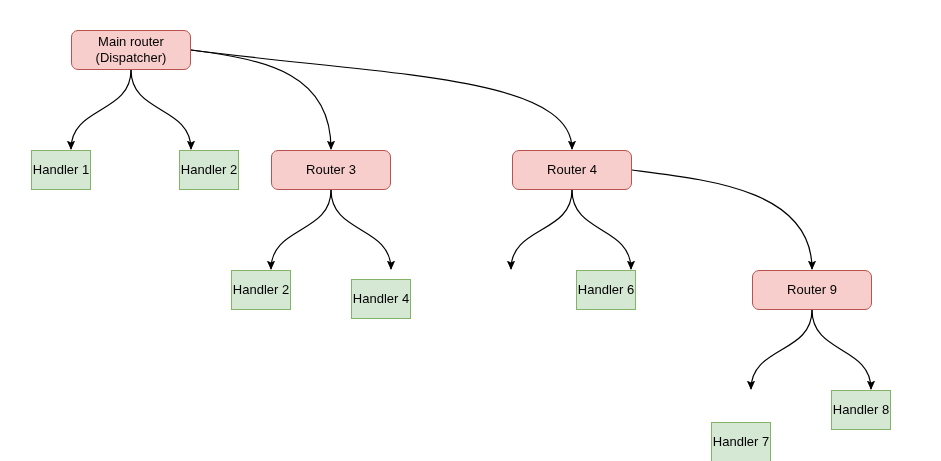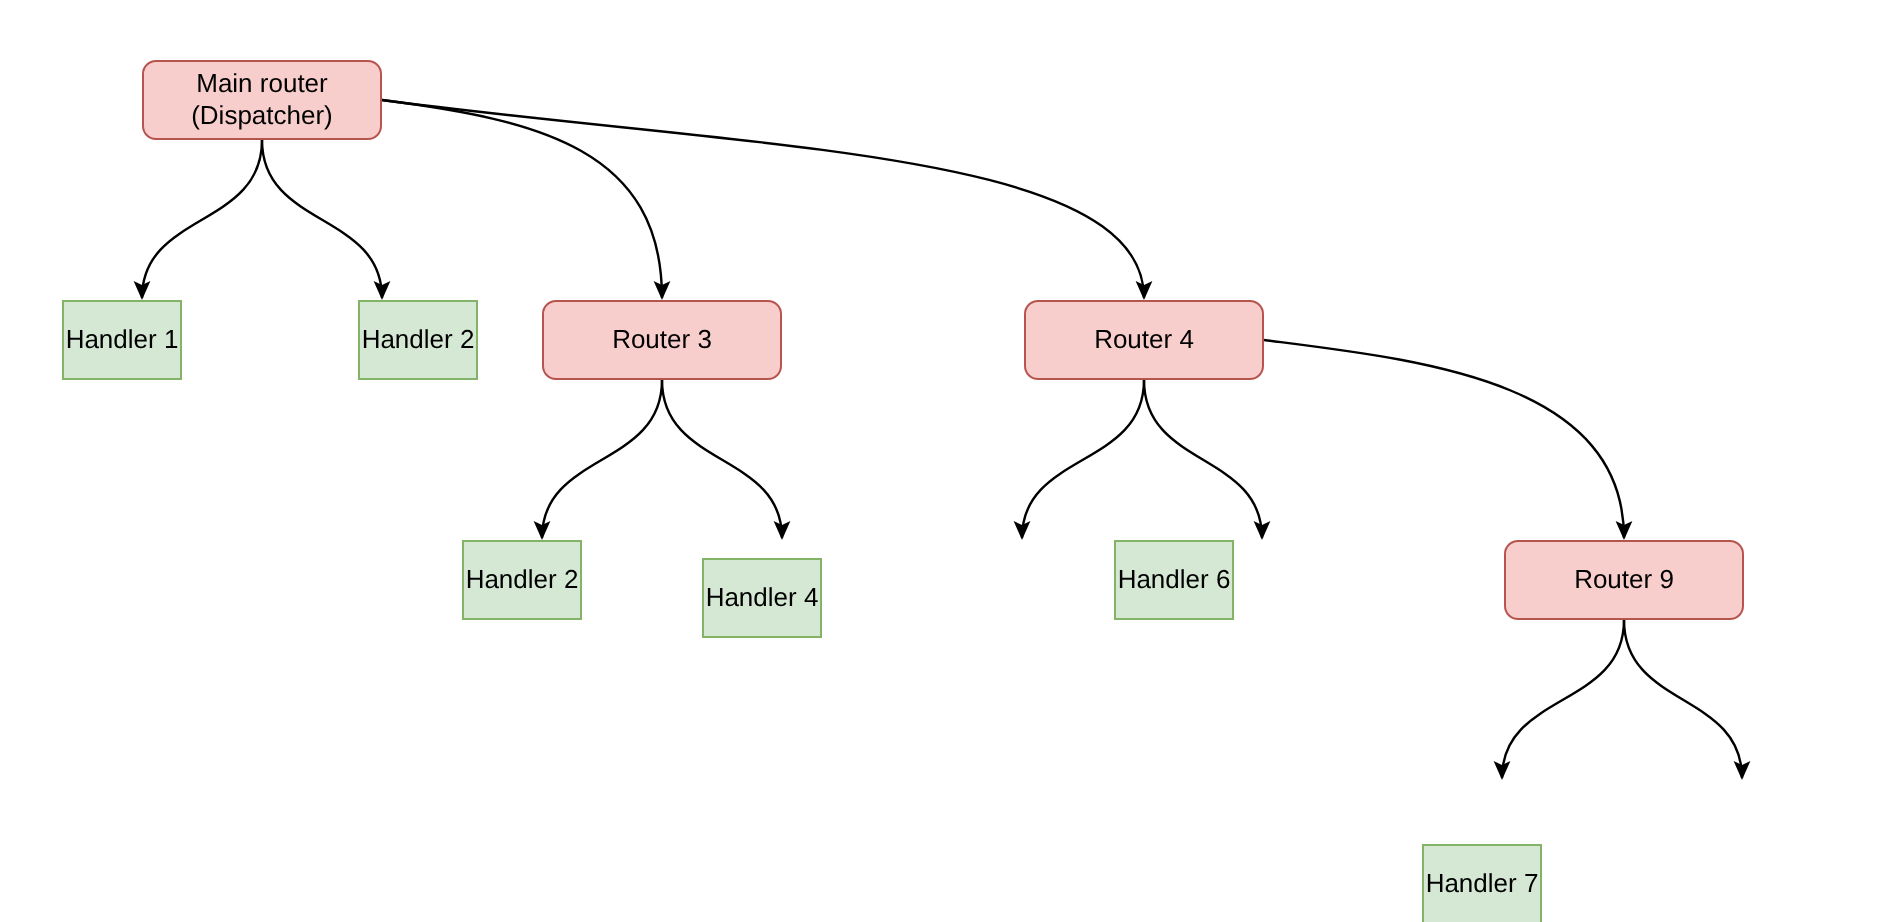--- a/index.html
+++ b/index.html
@@ -72,17 +72,18 @@
   </svg>
 
   <div class="node router" style="left:71px;  top:30px;">Main router
 (Dispatcher)</div>
   <div class="node handler" style="left:31px;  top:150px;">Handler 1</div>
   <div class="node handler" style="left:151px; top:150px;margin-left:28px;">Handler 2</div>
   <div class="node router" style="left:271px; top:150px;">Router 3</div>
   <div class="node router" style="left:512px; top:150px;">Router 4</div>
   <div class="node handler" style="left:231px; top:270px;">Handler 2</div>
   <div class="node handler" style="left:351px; top:279px;">Handler 4</div>
-  <div class="node handler" style="left:557px; top:270px;">Handler 6</div>
+  <div class="node handler" style="left:576px; top:270px;">Handler 6</div>
   <div class="node router" style="left:752px; top:270px;">Router 9</div>
   <div class="node handler" style="left:711px; top:390px;margin-top:32px;">Handler 7</div>
+  <div class="node handler" style="left:831px; top:390px;">Handler 8</div>
 
 </div>
 
 </body></html>

